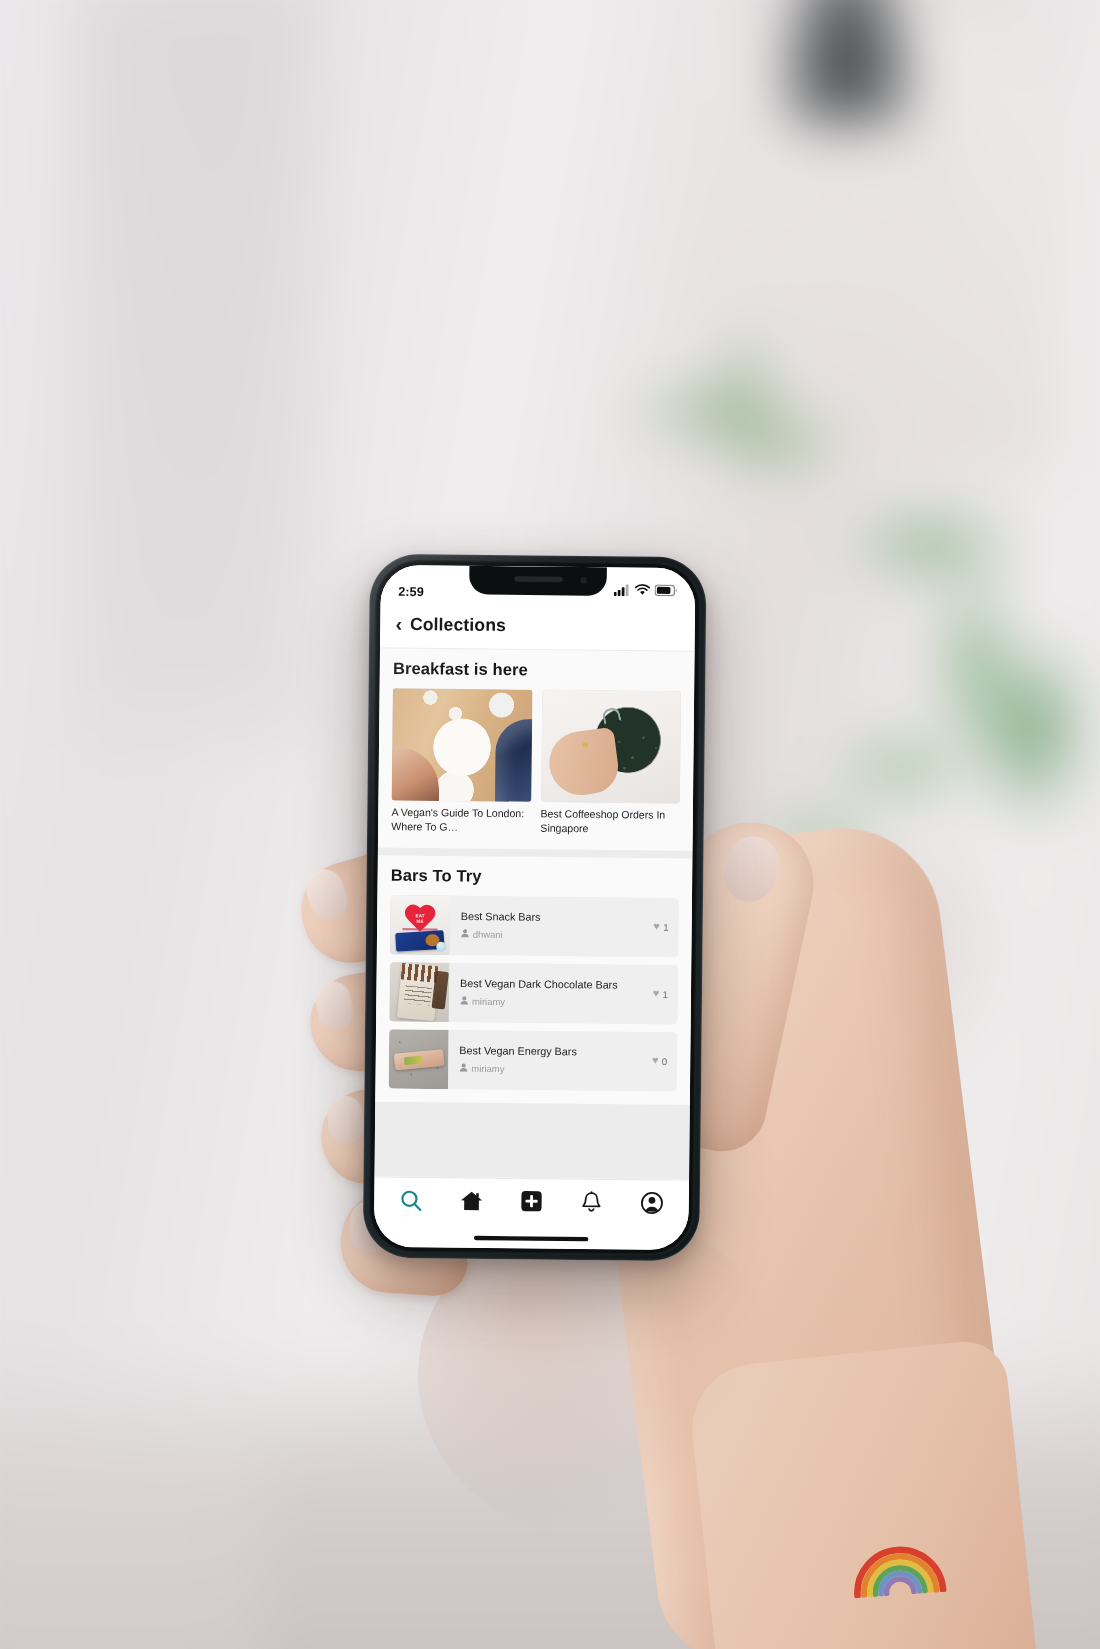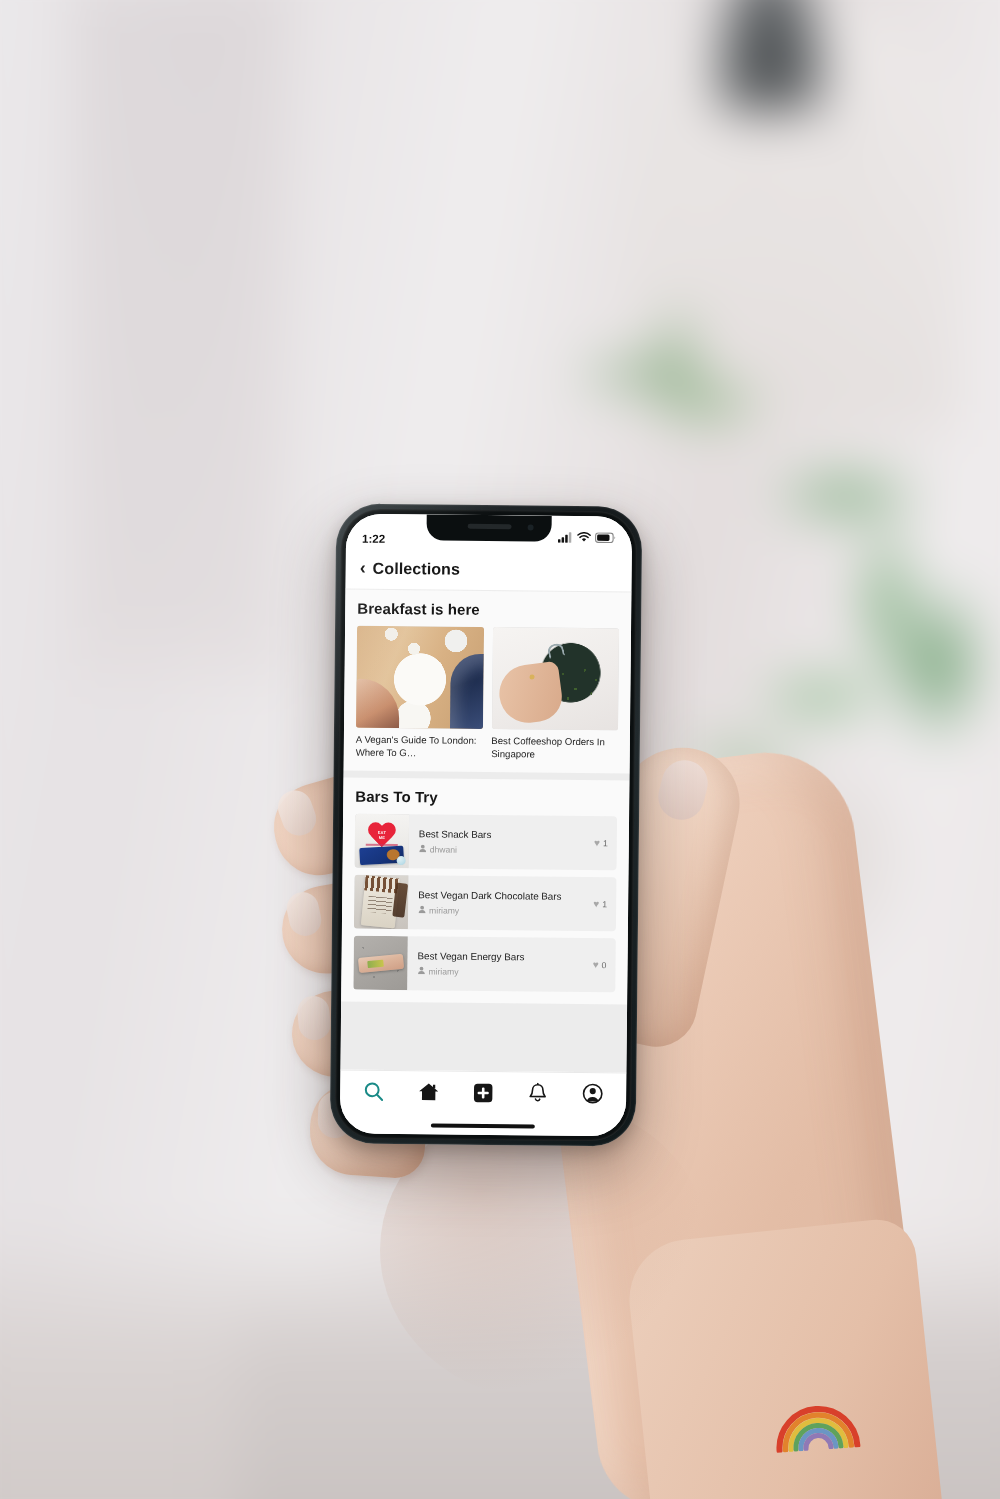--- a/index.html
+++ b/index.html
@@ -580,21 +580,21 @@
 <div class="phone">
   <div class="phone-inner-rim"></div>
 
   <div class="screen">
 
     <div class="statusbar">
       <div class="notch">
         <div class="speaker"></div>
         <div class="front-cam"></div>
       </div>
-      <div class="clock">1:22</div>
+      <div class="clock">2:59</div>
       <div class="status-icons">
         <span>
           <svg width="15" height="11" viewBox="0 0 15 11">
             <rect x="0" y="7.5" width="2.5" height="3.5" rx=".6" fill="#111"></rect>
             <rect x="3.6" y="5.5" width="2.5" height="5.5" rx=".6" fill="#111"></rect>
             <rect x="7.2" y="3" width="2.5" height="8" rx=".6" fill="#111"></rect>
             <rect x="10.8" y="0.5" width="2.5" height="10.5" rx=".6" fill="#111" opacity=".35"></rect>
           </svg>
         </span>
         <span>

